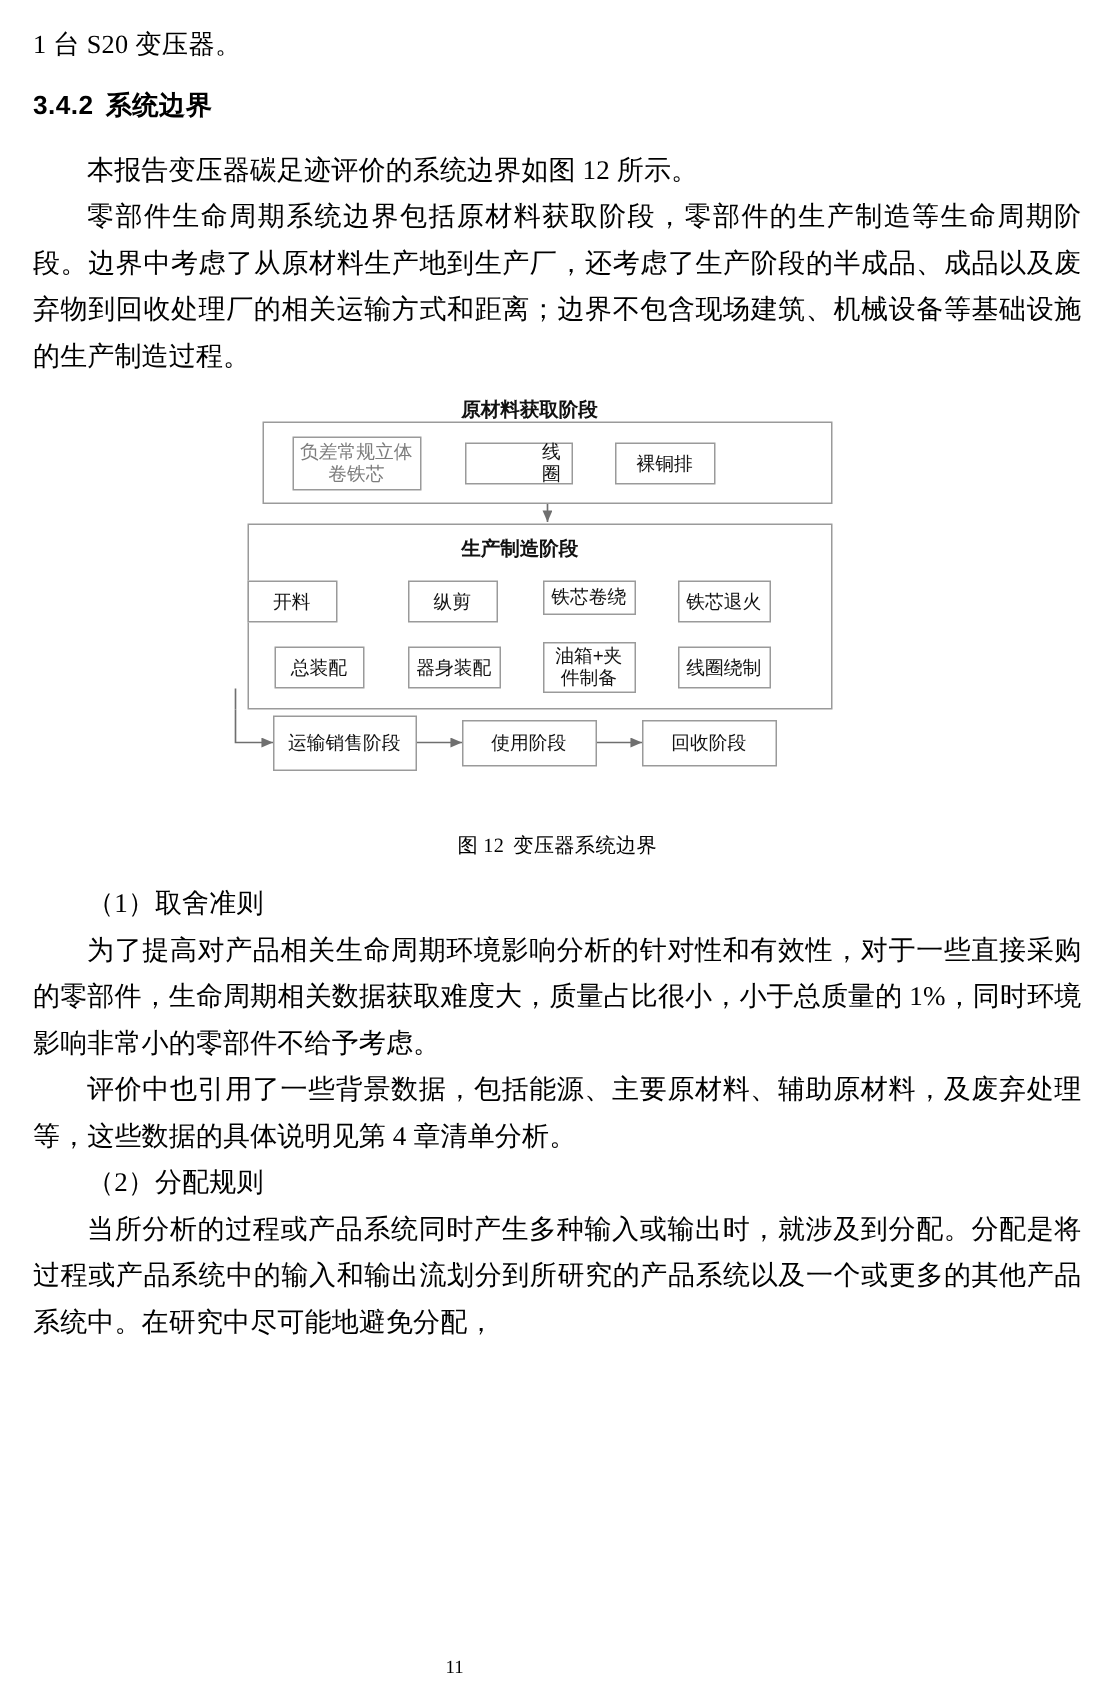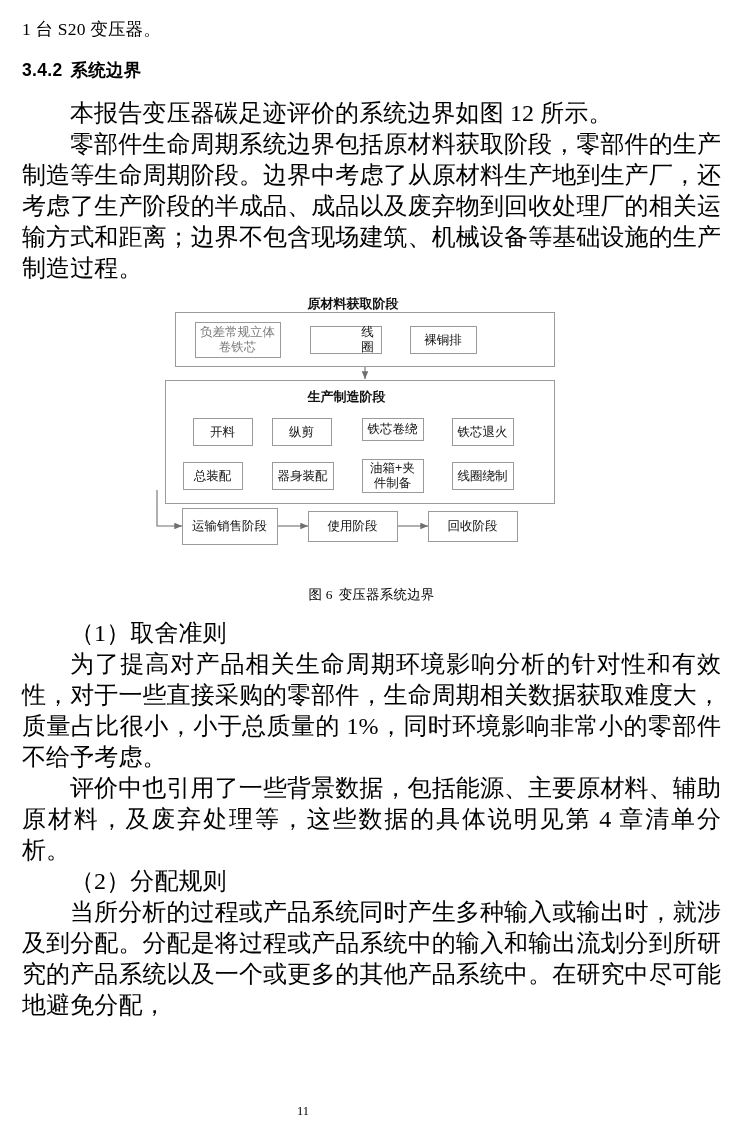--- a/index.html
+++ b/index.html
@@ -29,21 +29,21 @@
   }
   h2.heading {
     font-family: "Liberation Sans", "DejaVu Sans", sans-serif;
     font-size: 17.5px;
     font-weight: bold;
     margin: 14px 0 16px 0;
     letter-spacing: 0.3px;
   }
   h2.heading .h-num { margin-right: 8px; }
   p.body-par {
-    font-size: 24px;
+    font-size: 18px;
     line-height: 31px;
     margin: 0;
     text-align: justify;
     text-justify: inter-ideograph;
     letter-spacing: 0.1px;
   }
   p.indent { text-indent: 2em; }
 
   
   .figure {
@@ -168,37 +168,37 @@
       <div class="grp" style="left:38px; top:18px; width:380px; height:55px;"></div>
       <div class="grp-title" style="left:171px; top:1px;">原材料获取阶段</div>
 
       <div class="nbox grey" style="left:58px; top:28px; width:86px; height:36px;">负差常规立体卷铁芯</div>
       <div class="nbox" style="left:173px; top:32px; width:72px; height:28px;padding-left:46px;">线圈</div>
       <div class="nbox" style="left:273px; top:32px; width:67px; height:28px;">裸铜排</div>
 
       <div class="grp" style="left:28px; top:86px; width:390px; height:124px;"></div>
       <div class="grp-title" style="left:171px; top:94px;">生产制造阶段</div>
 
-      <div class="nbox" style="left:56px; top:124px; width:60px; height:28px;">开料</div>
+      <div class="nbox" style="left:28px; top:124px; width:60px; height:28px;">开料</div>
       <div class="nbox" style="left:135px; top:124px; width:60px; height:28px;">纵剪</div>
       <div class="nbox" style="left:225px; top:124px; width:62px; height:23px;">铁芯卷绕</div>
       <div class="nbox" style="left:315px; top:124px; width:62px; height:28px;">铁芯退火</div>
 
       <div class="nbox" style="left:46px; top:168px; width:60px; height:28px;">总装配</div>
       <div class="nbox" style="left:135px; top:168px; width:62px; height:28px;">器身装配</div>
       <div class="nbox" style="left:225px; top:165px; width:62px; height:34px;">油箱+夹件制备</div>
       <div class="nbox" style="left:315px; top:168px; width:62px; height:28px;">线圈绕制</div>
 
       <div class="nbox" style="left:45px; top:214px; width:96px; height:37px;">运输销售阶段</div>
       <div class="nbox" style="left:171px; top:217px; width:90px; height:31px;">使用阶段</div>
       <div class="nbox" style="left:291px; top:217px; width:90px; height:31px;">回收阶段</div>
     </div>
 
     <div class="fig-caption">
-      <span class="cap-num">图 6</span><span>变压器系统边界</span>
+      <span class="cap-num">图 12</span><span>变压器系统边界</span>
     </div>
   </div>
 
   <div class="para-block">
     <p class="body-par indent">（1）取舍准则</p>
     <p class="body-par indent">为了提高对产品相关生命周期环境影响分析的针对性和有效性，对于一些直接采购的零部件，生命周期相关数据获取难度大，质量占比很小，小于总质量的 1%，同时环境影响非常小的零部件不给予考虑。</p>
     <p class="body-par indent">评价中也引用了一些背景数据，包括能源、主要原材料、辅助原材料，及废弃处理等，这些数据的具体说明见第 4 章清单分析。</p>
     <p class="body-par indent">（2）分配规则</p>
     <p class="body-par indent">当所分析的过程或产品系统同时产生多种输入或输出时，就涉及到分配。分配是将过程或产品系统中的输入和输出流划分到所研究的产品系统以及一个或更多的其他产品系统中。在研究中尽可能地避免分配，</p>
   </div>

